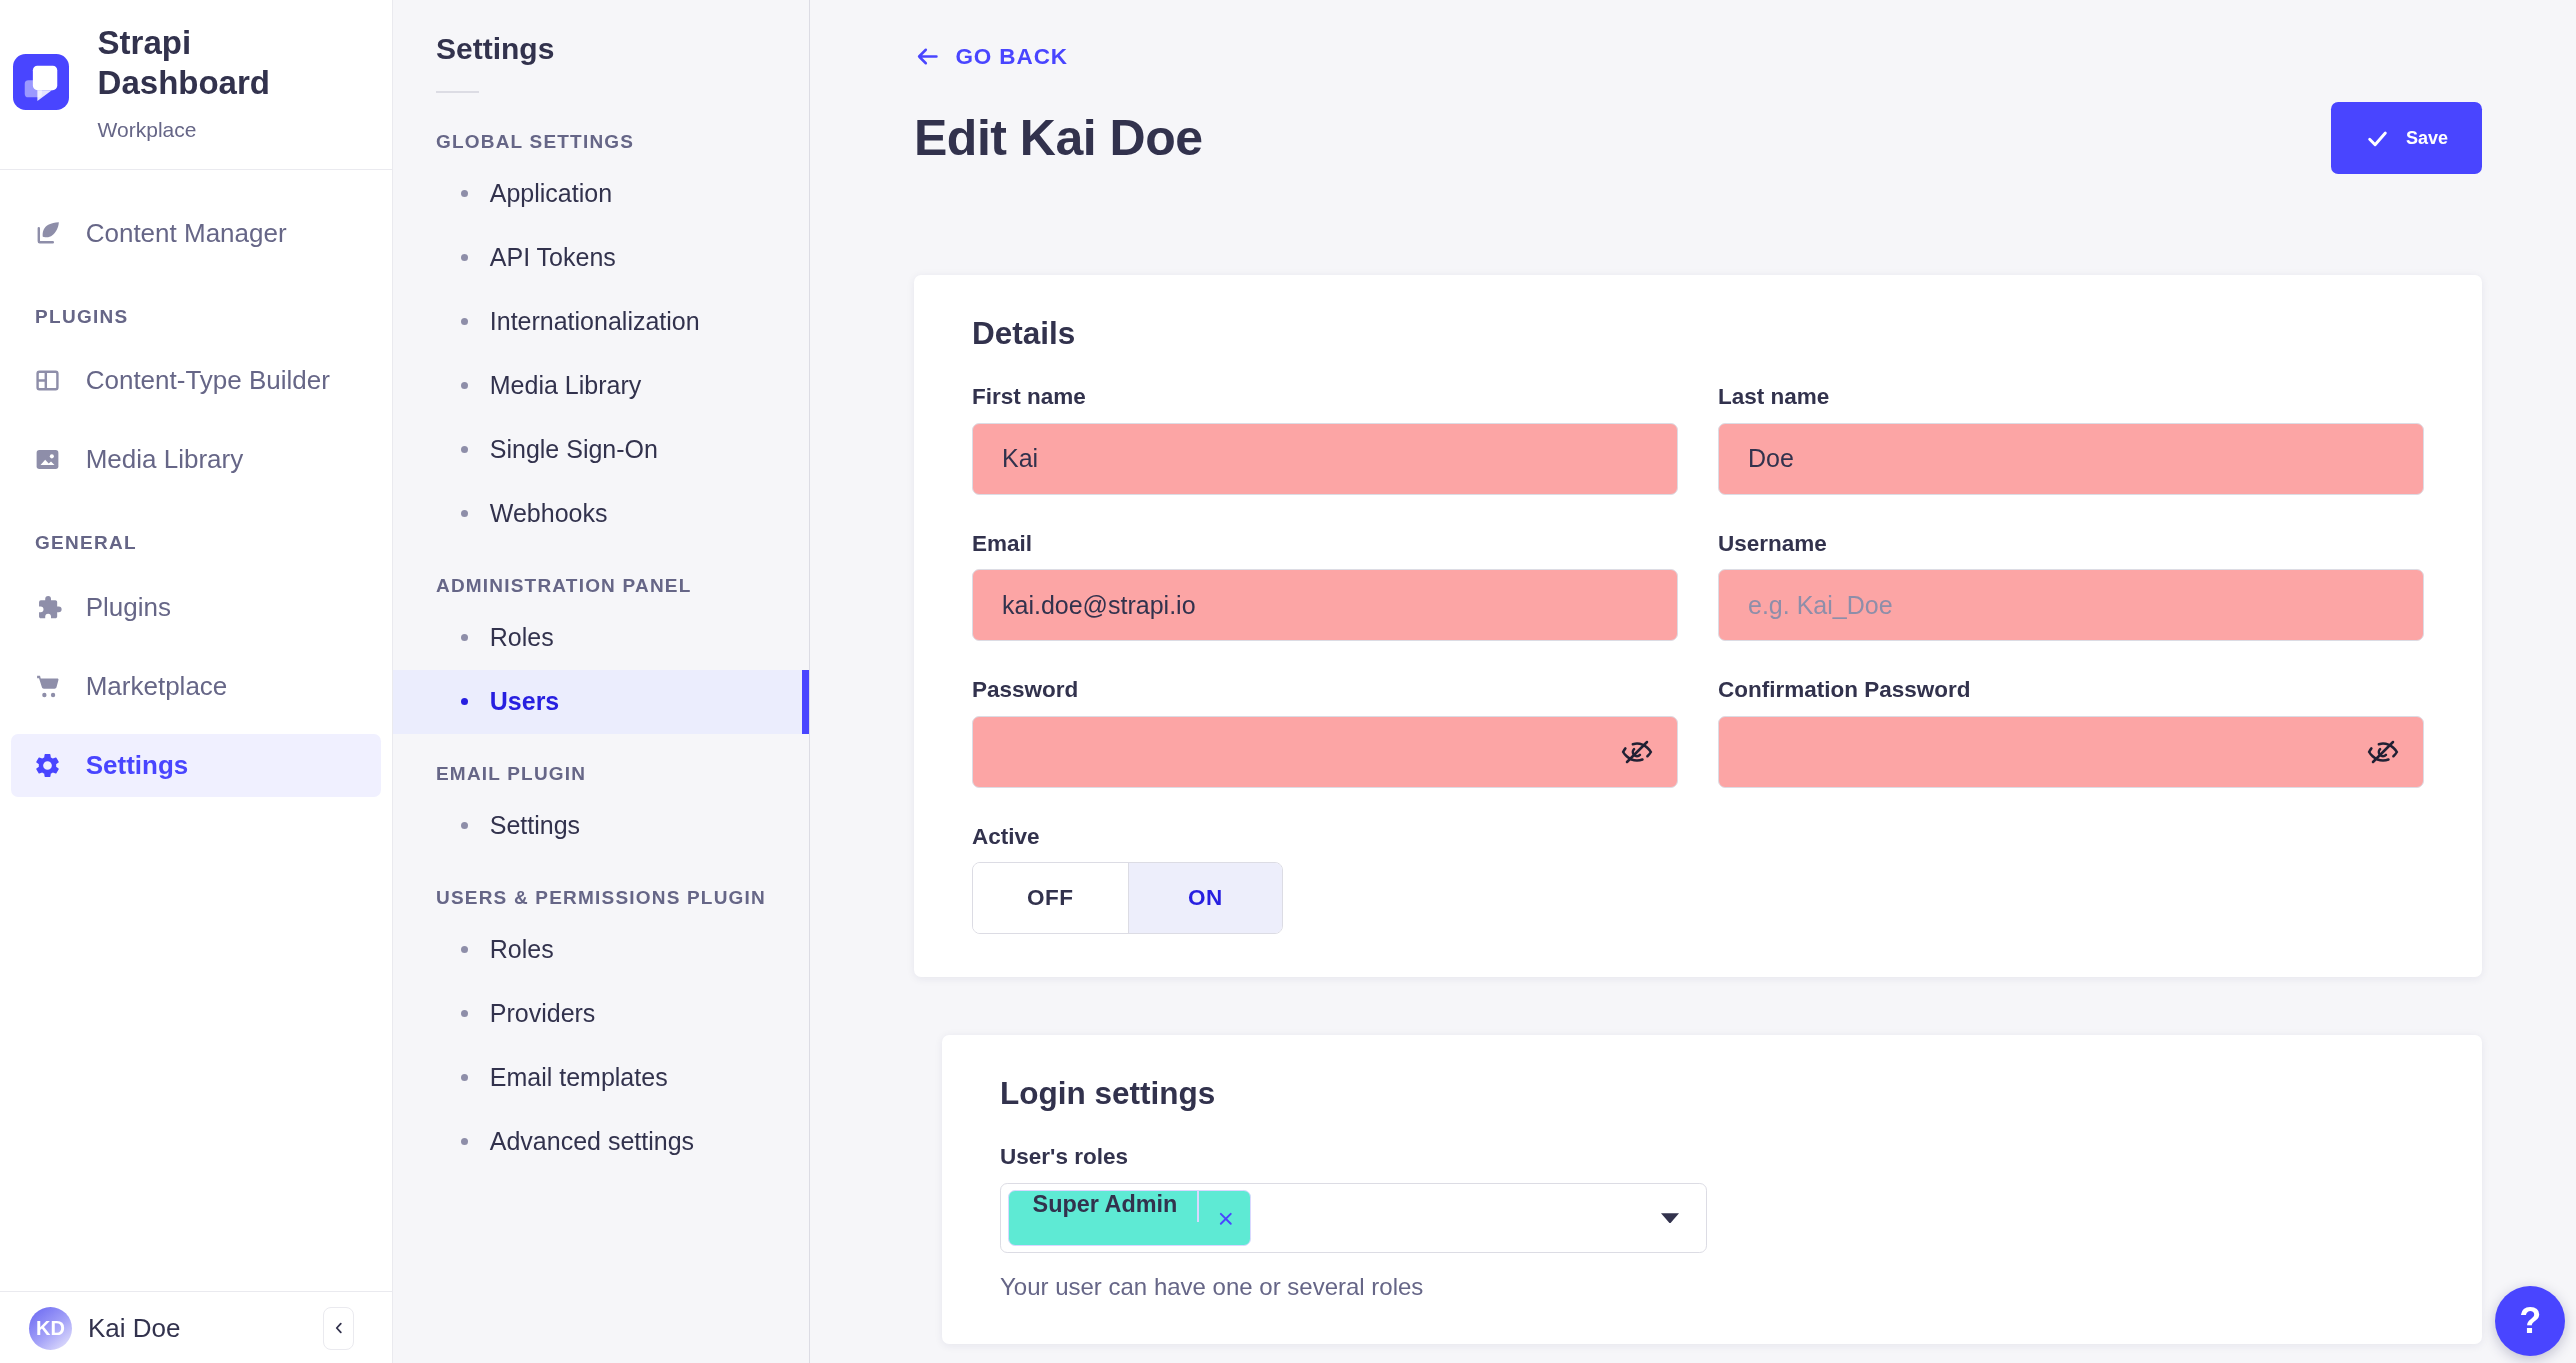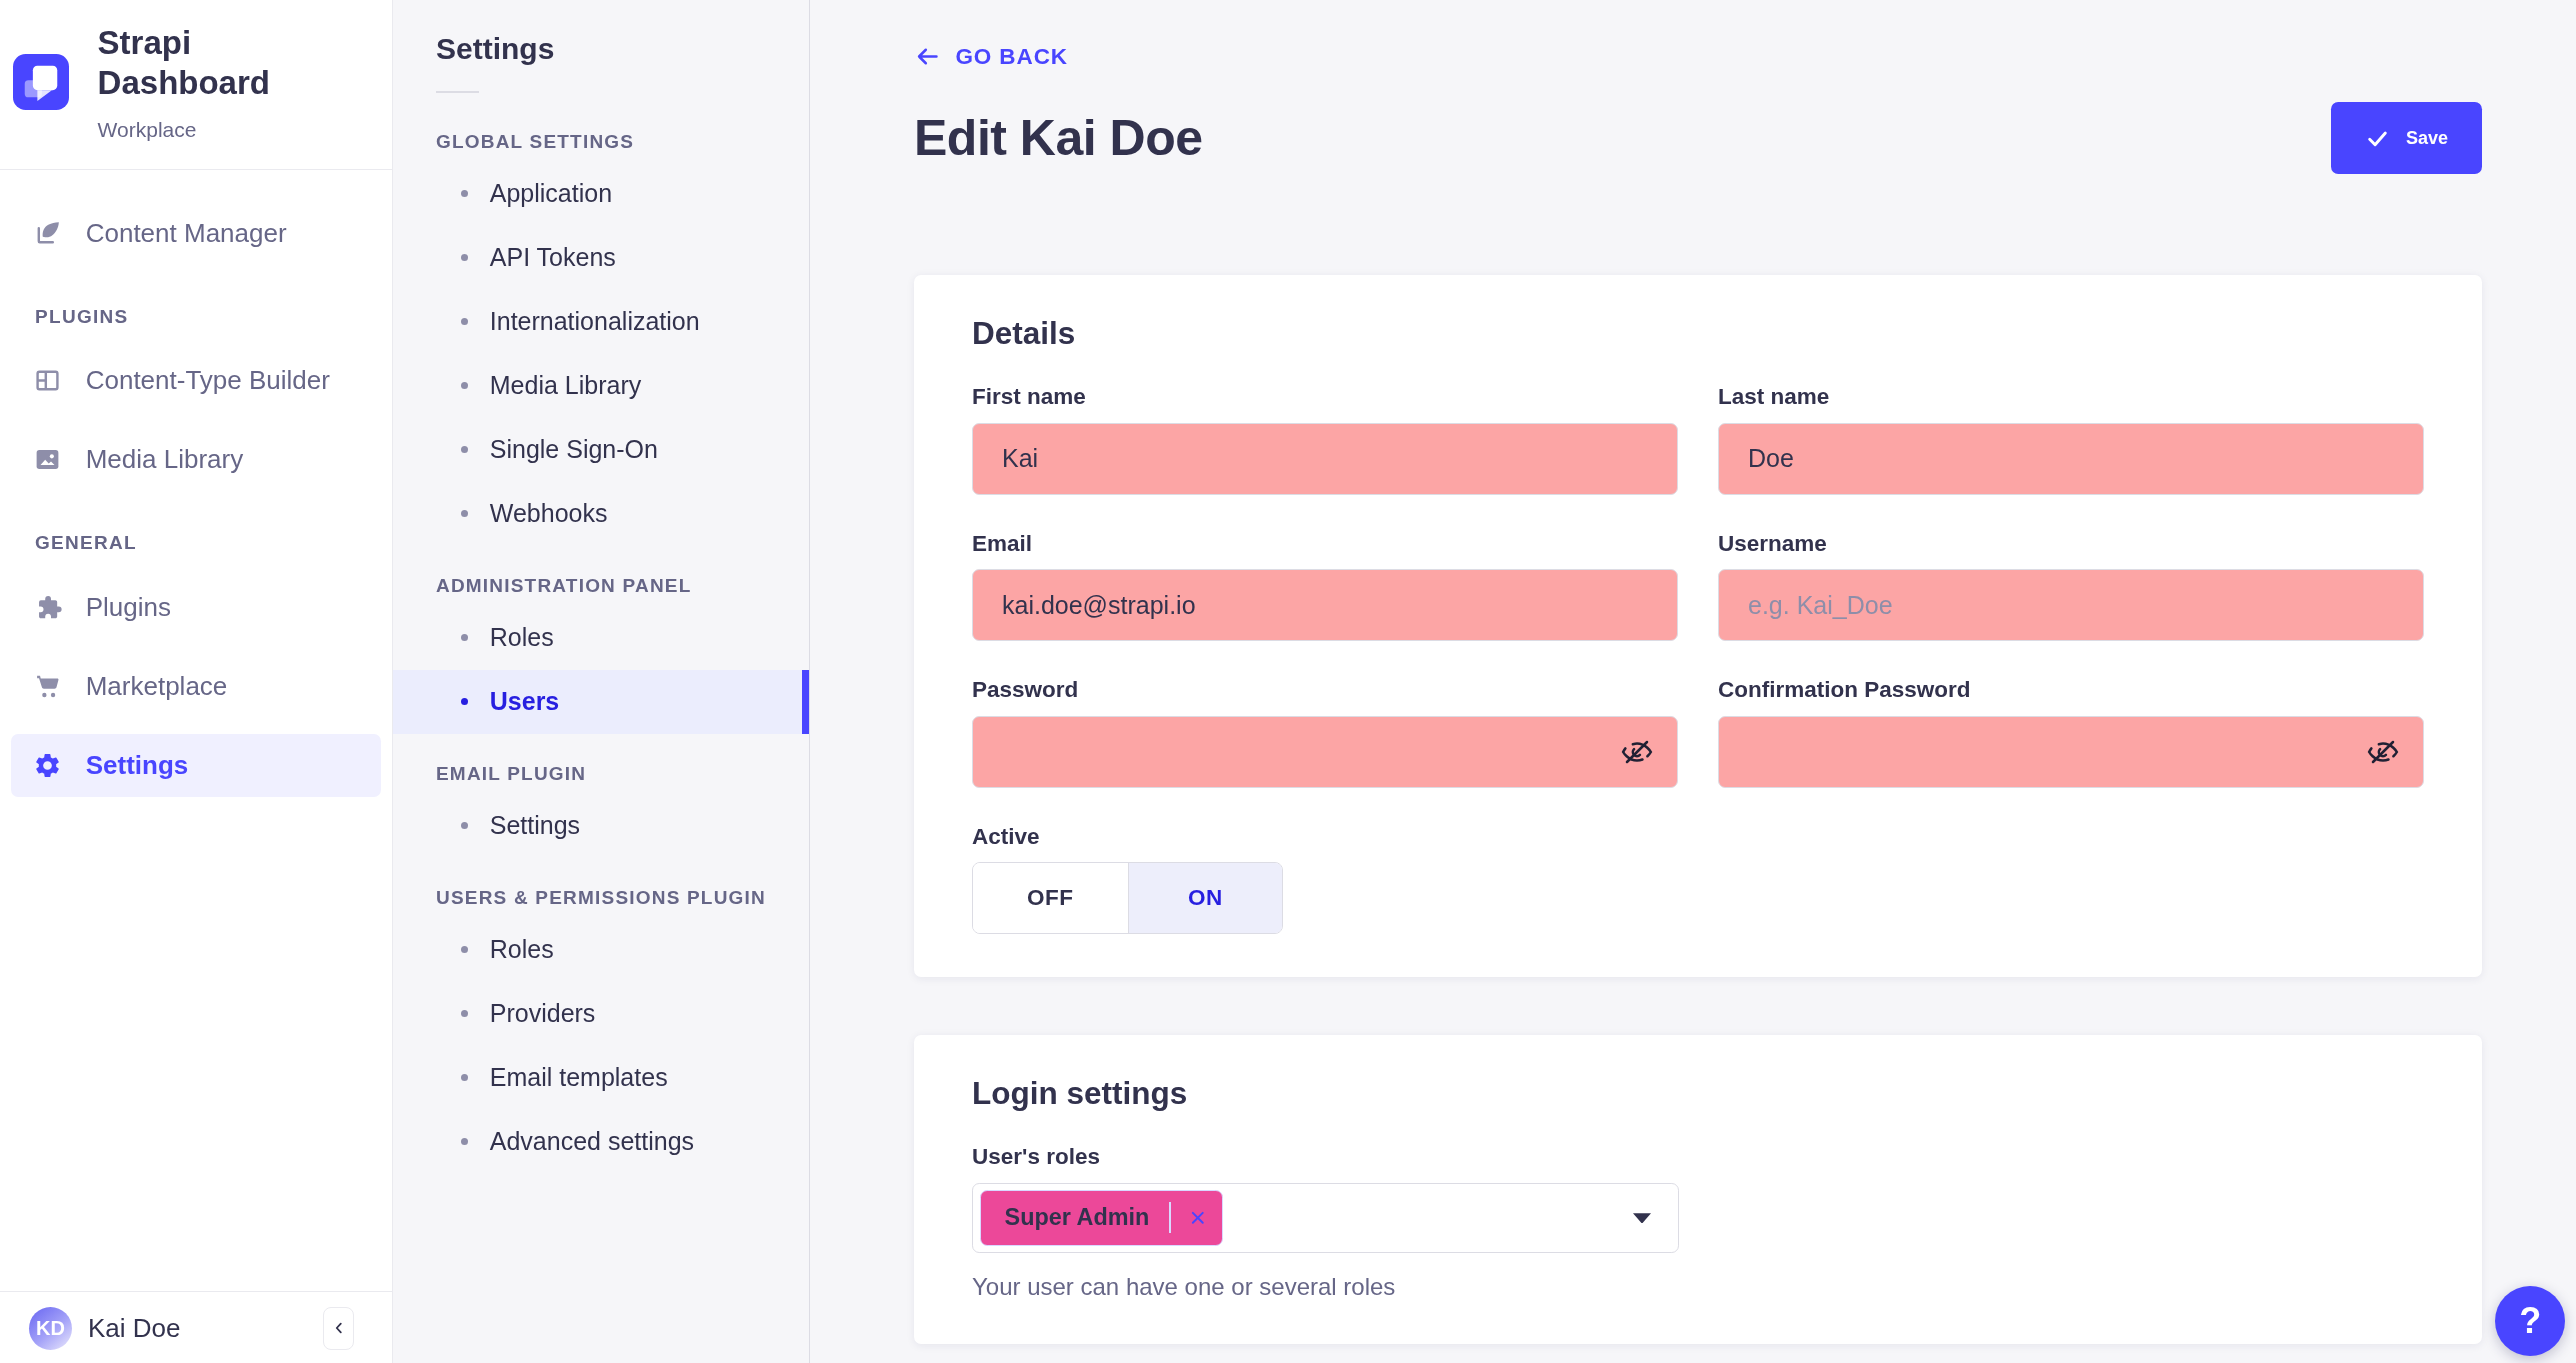--- a/index.html
+++ b/index.html
@@ -114,21 +114,21 @@
   }
   .save-btn .icon { width:25px; height:25px; }
   .save-label { color:#ffffff; font-size:18px; font-weight:600; }
 
   .card {
     background:#ffffff; border-radius:7.2px;
     box-shadow:0 1.8px 9px rgba(33,33,82,0.07);
     padding:40px 58px 43px 58px;
   }
   .card-details { margin-top:101px; }
-  .card-login { margin-top:58px; }
+  .card-login { margin-top:58px;margin-left:28px; }
   .card-heading { font-size:31.5px; font-weight:bold; color:#32324d; margin-bottom:32px; }
 
   .fields-grid { display:grid; grid-template-columns:1fr 1fr; column-gap:40px; row-gap:36px; }
   .field-label { display:block; font-size:22.5px; font-weight:bold; color:#32324d; margin-bottom:12.6px; }
   .text-input {
     width:100%; height:72px; background:#fca5a5;
     border:1.8px solid #dcdce4; border-radius:7.2px;
     padding:0 29px; font-size:25px; color:#32324d;
     font-family:"Liberation Sans", sans-serif; outline:none;
   }
@@ -154,22 +154,22 @@
   .toggle-opt.on { border-left:1.8px solid #dcdce4; }
   .toggle-opt.selected { background:#edeefb; color:#271fe0; }
 
   .roles-label { display:block; font-size:22.5px; font-weight:bold; color:#32324d; margin-bottom:12.6px; }
   .roles-select {
     width:707px; height:70px; background:#ffffff;
     border:1.8px solid #dcdce4; border-radius:7.2px;
     display:flex; align-items:center; padding:0 27px 0 7.2px; cursor:pointer;
   }
   .role-chip {
-    height:56px; background:#ec4899; border:1.8px solid #d9d8ff; border-radius:7.2px;
-    display:flex; align-items:center; padding-left:23.4px;
+    height:56px; background:#5eead4; border:1.8px solid #d9d8ff; border-radius:7.2px;
+    display:flex; padding-left:23.4px;
   }
   .role-chip-label { font-size:23.4px; font-weight:bold; color:#32324d; }
   .chip-divider { width:1.8px; height:31px; background:#d9d8ff; margin:0 3.6px 0 20px; }
   .chip-close { width:47px; height:56px; background:none; border:none; cursor:pointer;
     display:flex; align-items:center; justify-content:center; padding:0; }
   .chip-close .icon { width:21.6px; height:21.6px; }
   .select-caret { margin-left:auto; width:18px; height:10.8px; }
   .roles-helper { margin-top:20px; font-size:24px; color:#666687; }
 
   .help-fab {

